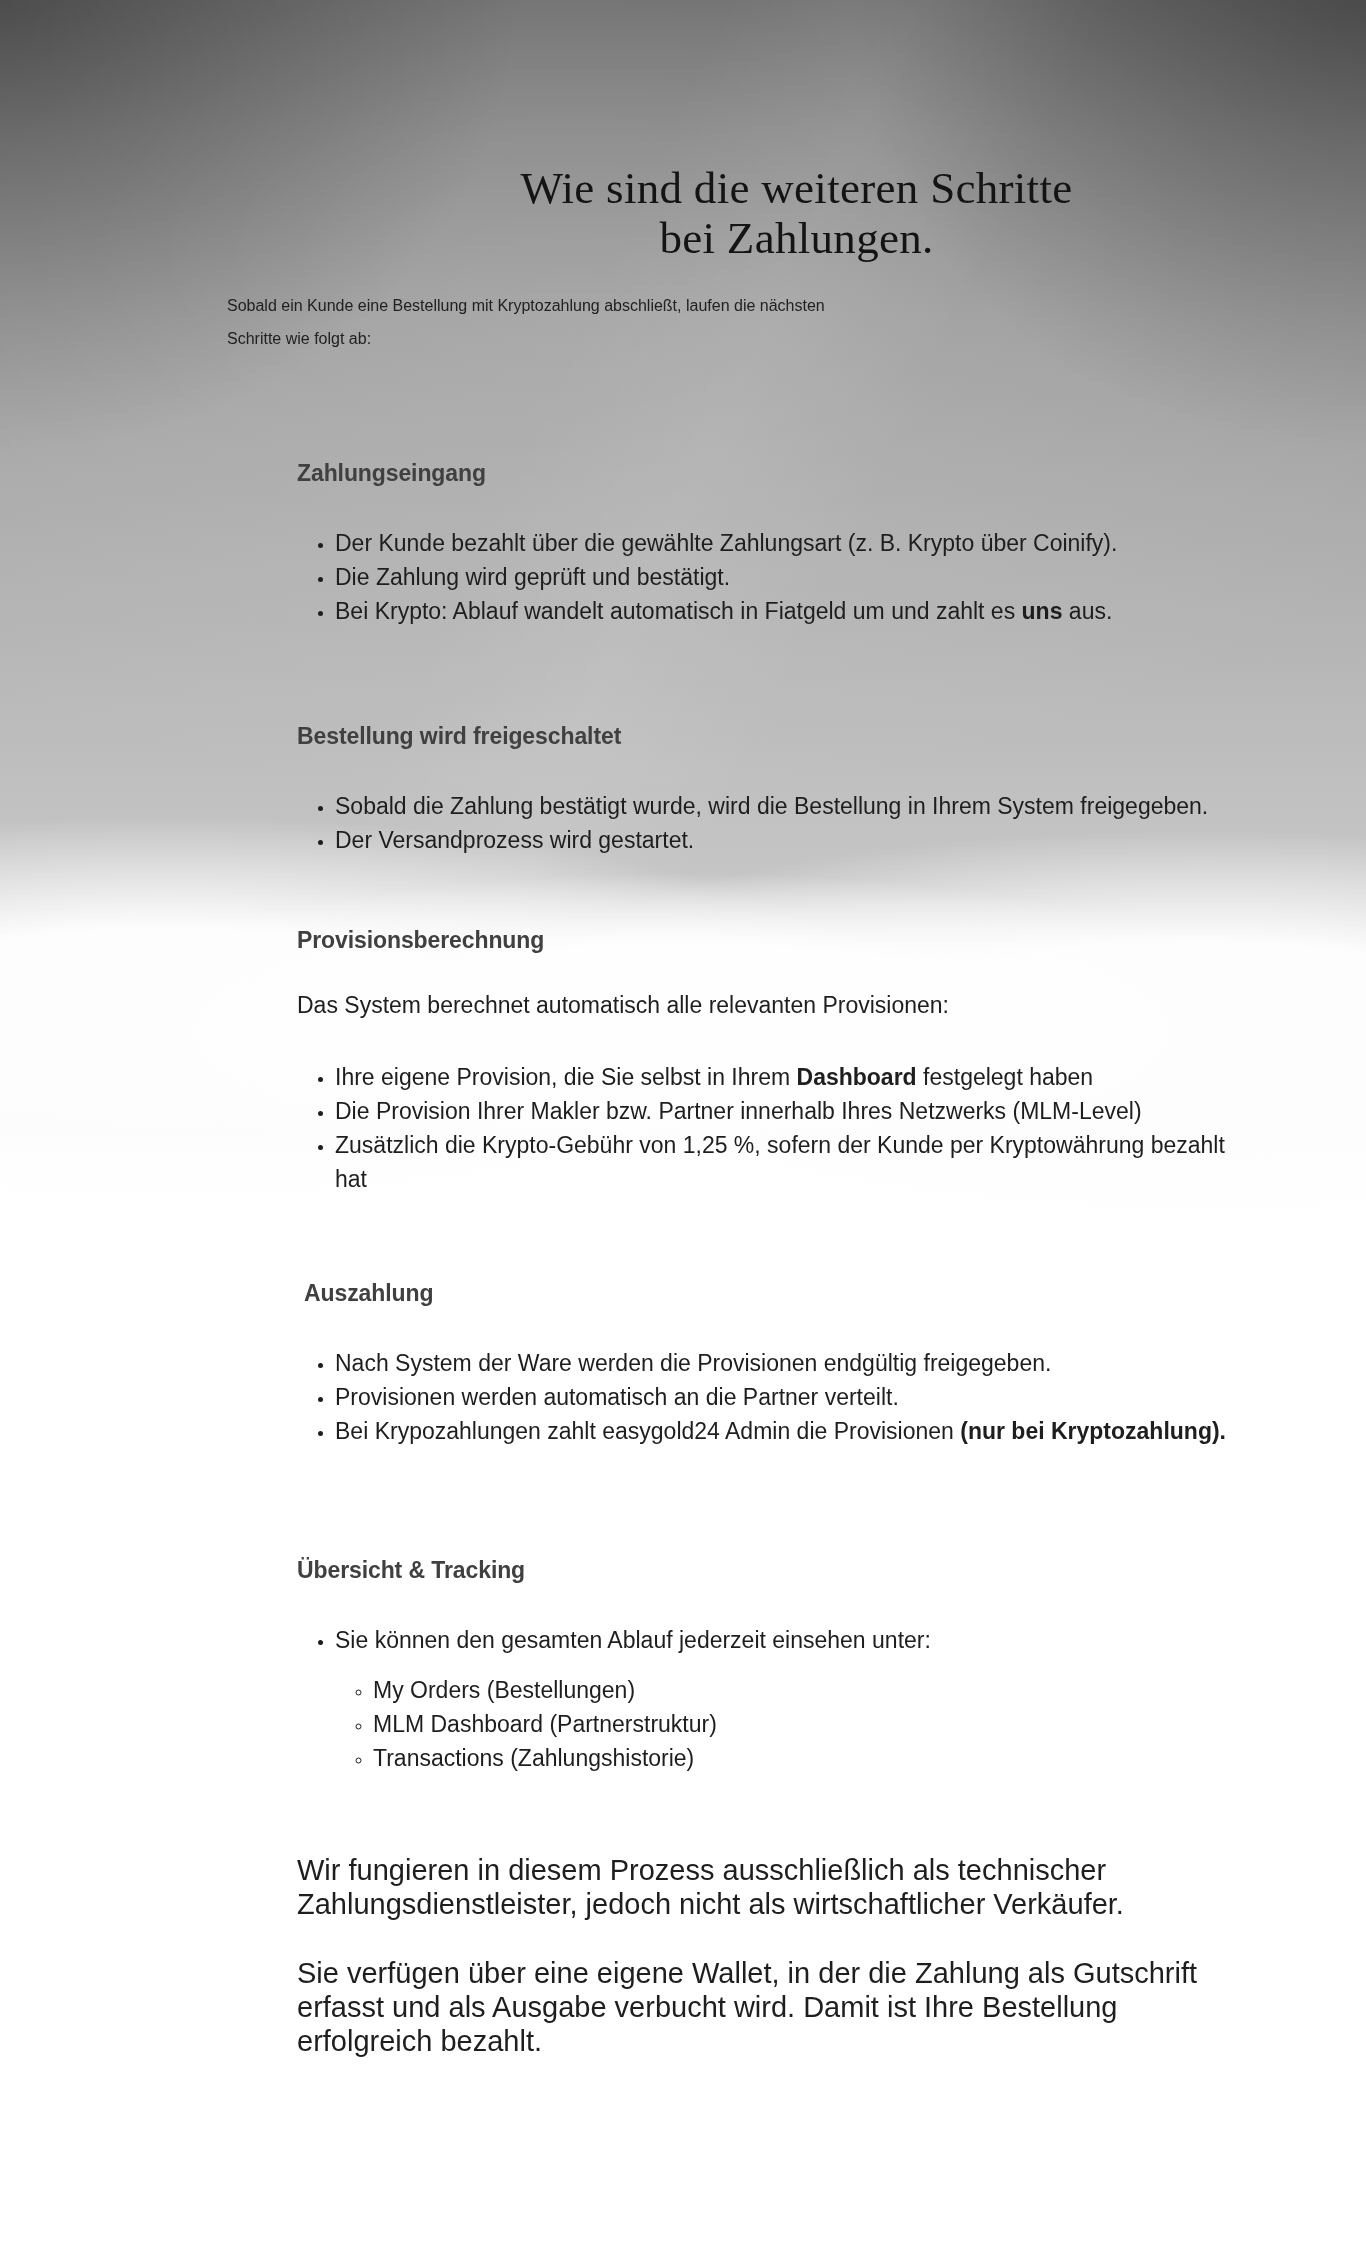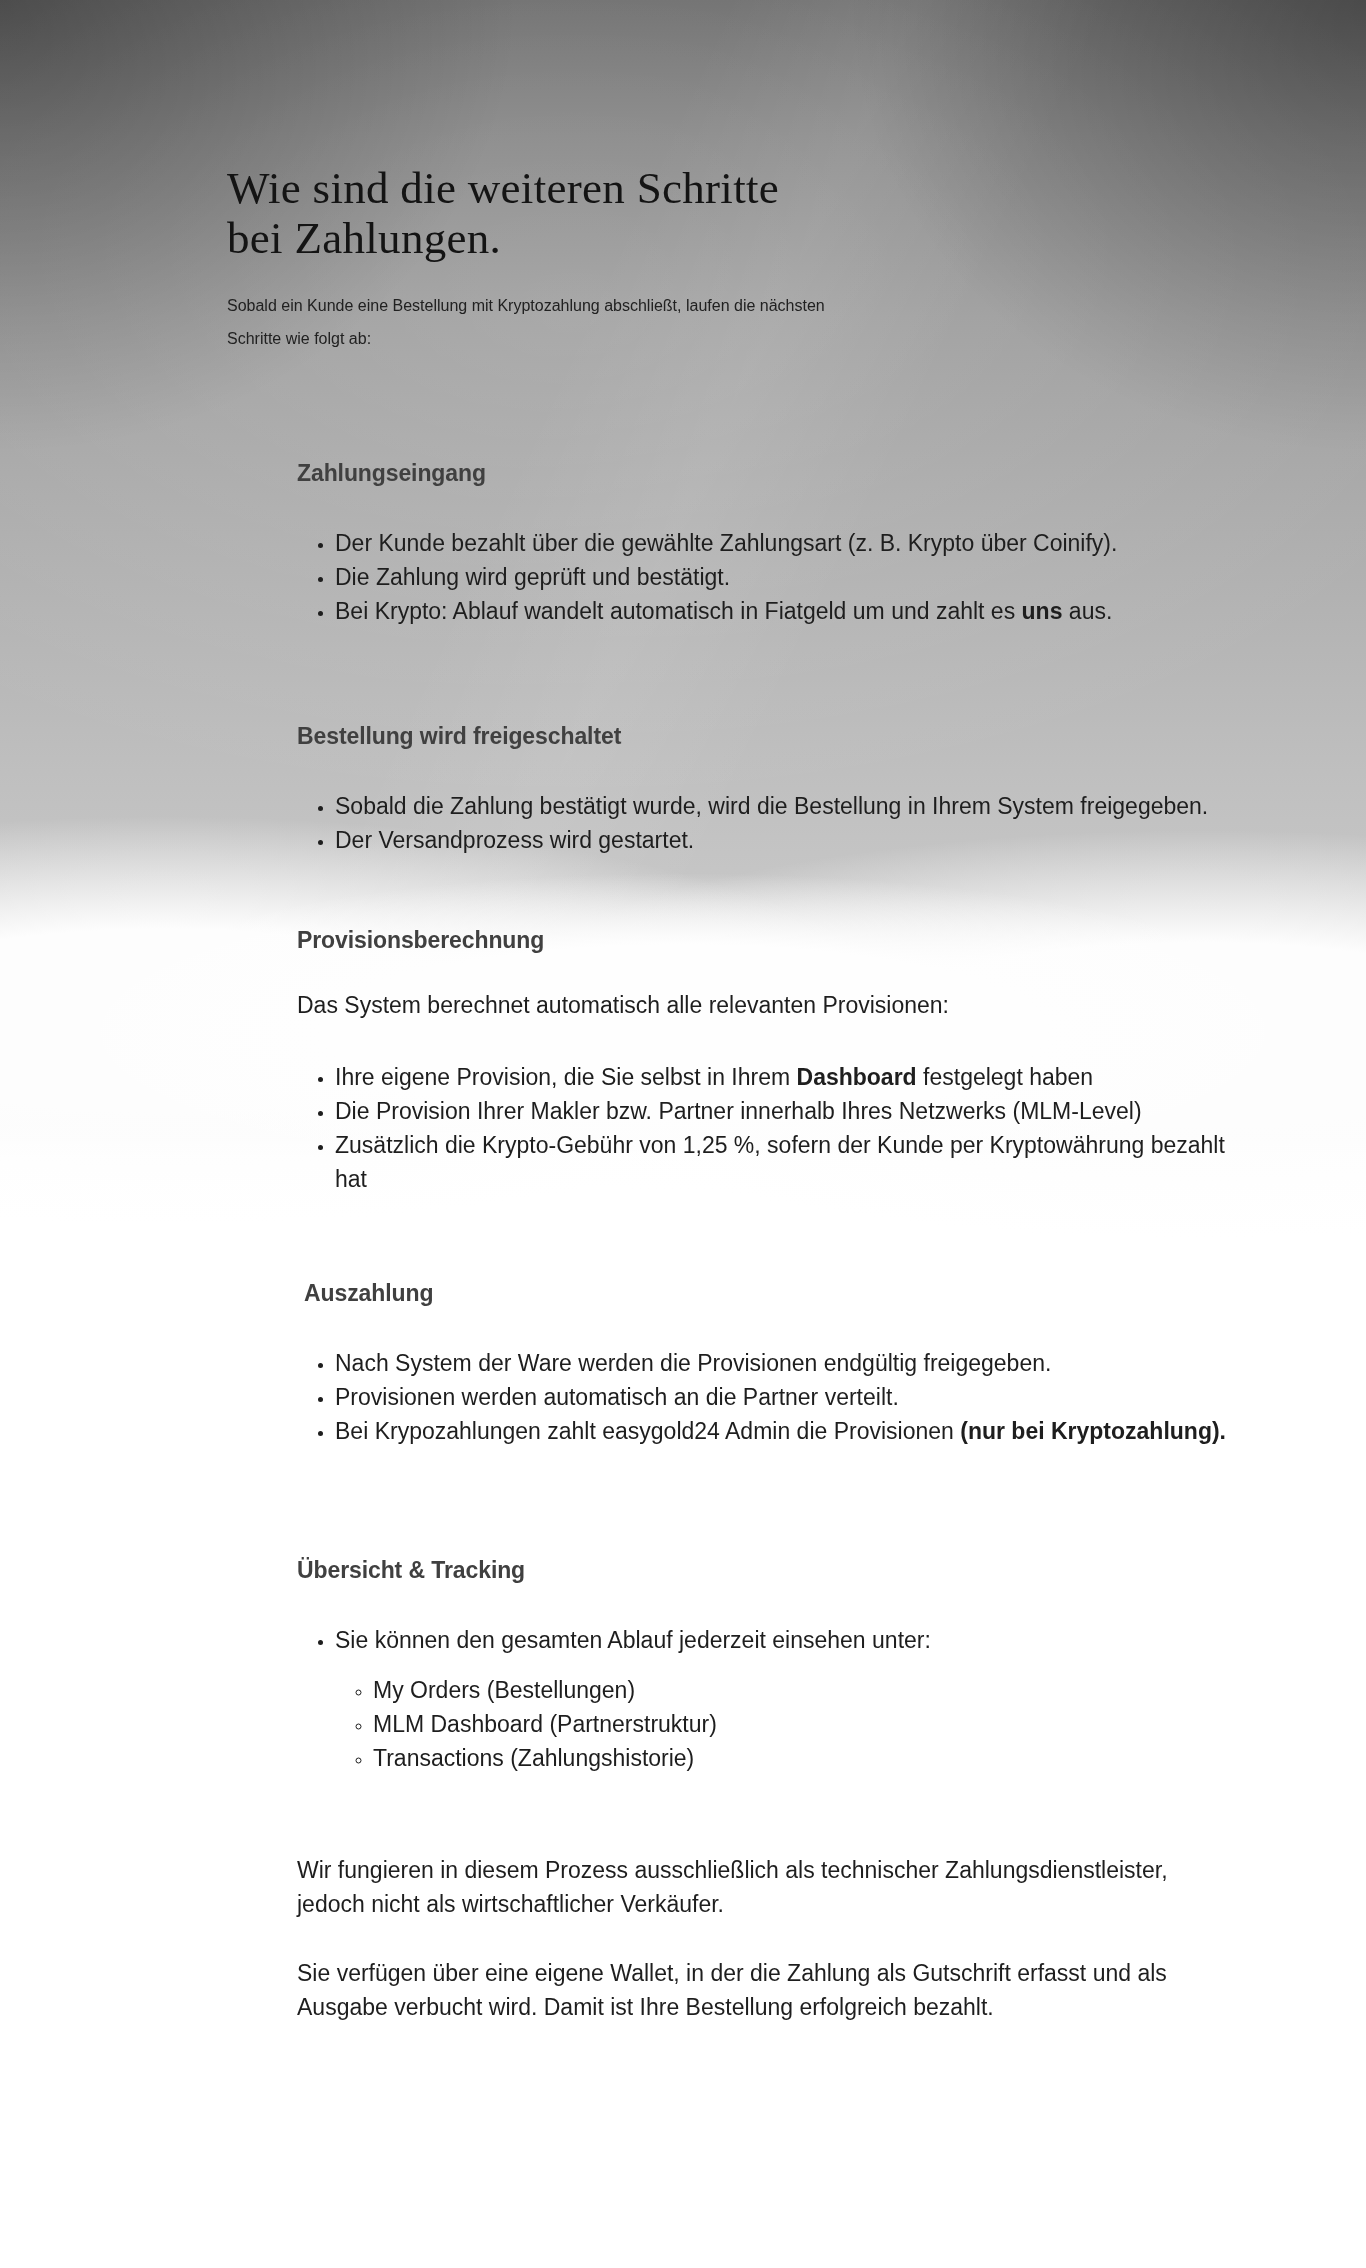--- a/index.html
+++ b/index.html
@@ -22,21 +22,21 @@
   .doc { padding:163px 0 70px 227px; }
 
   h1 {
     font-family:"Liberation Serif", serif;
     font-weight:400;
     font-size:45px;
     line-height:50px;
     letter-spacing:0.3px;
     color:#141414;
   }
-  h1 .line { display:block; }
+  h1 .line { display:block;text-align:center; }
 
   .intro {
     margin-top:26px;
     font-size:16px;
     line-height:33px;
     max-width:640px;
     color:#212121;
   }
 
   section { margin-left:70px; }
@@ -78,21 +78,21 @@
     padding-left:38px;
     list-style:circle;
     font-size:23px;
     line-height:34px;
   }
 
   strong { font-weight:700; }
 
   .closing { margin:78px 0 0 70px; }
   .closing p {
-    font-size:23px;
+    font-size:29px;
     line-height:34px;
     max-width:935px;
     margin-bottom:35px;
   }
   .closing p:last-child { margin-bottom:0; }
 </style>
 </head>
 <body>
 
 <main class="doc">

